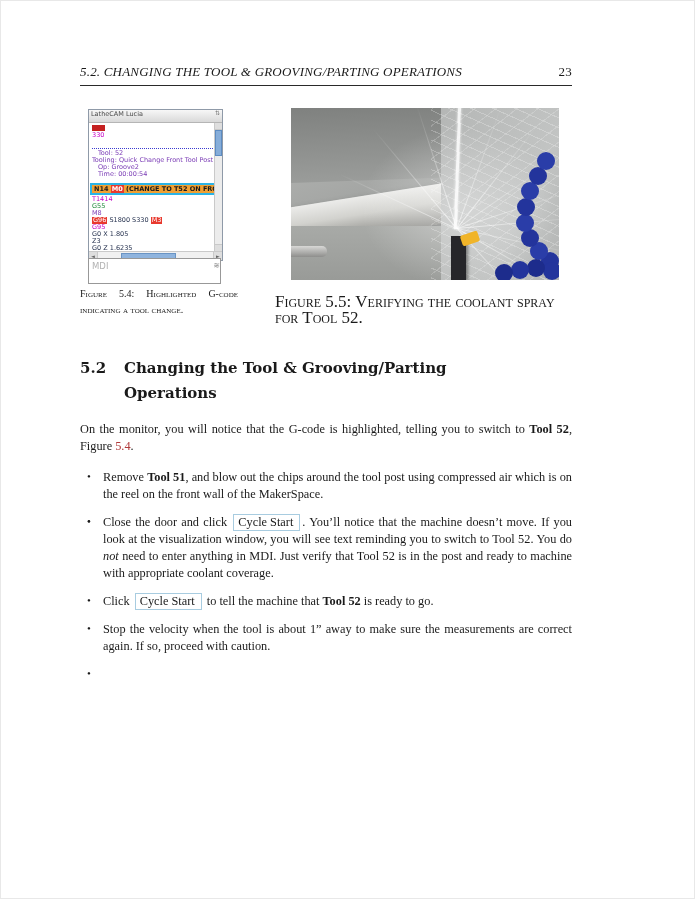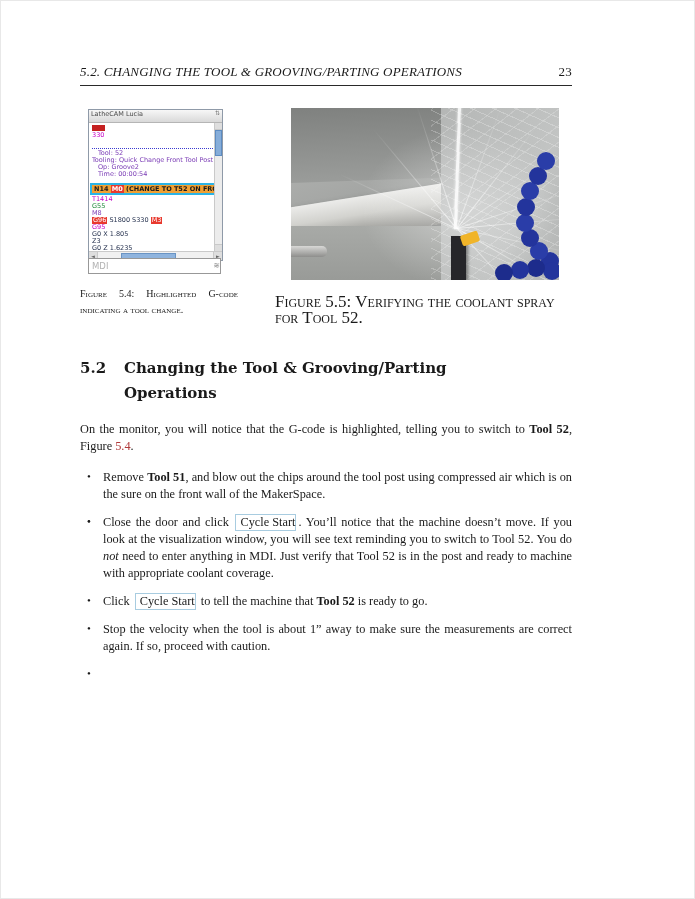--- a/index.html
+++ b/index.html
@@ -42,21 +42,21 @@
   .vsb{position:absolute;right:0;top:0;bottom:0;width:7px;background:#ececec;border-left:1px solid #c9c9c9;}
   .vsb .arr{height:6px;background:#dedede;border-bottom:1px solid #c9c9c9;}
   .vsb .arr.b{position:absolute;bottom:0;left:0;right:0;border-top:1px solid #c9c9c9;border-bottom:none;}
   .vsb .thumb{position:absolute;top:7px;left:0;right:0;height:24px;background:#86add9;border:1px solid #5d8cc2;}
   .hsb{position:relative;height:8px;background:#f0f0f0;border-top:1px solid #c9c9c9;}
   .hsb .arrL,.hsb .arrR{position:absolute;top:0;bottom:0;width:8px;background:#dedede;
         font-size:5px;line-height:8px;color:#666;text-align:center;}
   .hsb .arrL{left:0;border-right:1px solid #c9c9c9;}
   .hsb .arrR{right:0;border-left:1px solid #c9c9c9;}
   .hsb .thumb{position:absolute;left:24%;width:40%;top:1px;bottom:1px;background:#8fb4de;border:1px solid #6a94c4;}
-  .mdi{position:absolute;left:8px;top:150px;width:133px;height:16px;border:1px solid #989898;
+  .mdi{position:absolute;left:8px;top:150px;width:133px;height:26px;border:1px solid #989898;
        background:#fff;box-sizing:border-box;}
   .mdi .ph{font-family:"DejaVu Sans", sans-serif;font-size:8.5px;color:#b2b2b2;
            line-height:14px;padding-left:3px;}
   .mdi .micon{position:absolute;right:0px;top:0px;font-size:8px;color:#8a8a8a;line-height:14px;}
 
   
   .photo{position:absolute;left:211px;top:0;width:268px;height:172px;overflow:hidden;
          background:linear-gradient(160deg,#b9bab8 0%,#a2a4a2 45%,#8f9190 100%);}
   .ph-top{position:absolute;left:-10px;top:-8px;width:300px;height:78px;
           background:linear-gradient(#7e807e,#9a9c9a);transform:rotate(-2deg);}
@@ -105,21 +105,21 @@
 
   .para{margin-top:15px;font-size:12.3px;line-height:17px;text-align:justify;}
 
   ul.bullets{margin:14px 0 0 0;padding:0;list-style:none;}
   ul.bullets li{position:relative;padding-left:23px;margin-bottom:11px;
             font-size:12.3px;line-height:17px;text-align:justify;}
   ul.bullets li .marker{position:absolute;left:7px;top:-1px;font-size:11px;}
   .seg-b{font-weight:bold;}
   .seg-i{font-style:italic;}
   .seg-link{color:#b03a3a;}
-  .seg-key{border:1px solid #a8cce0;padding:0 0 1px 4px;margin:0 2px;display:inline-block;line-height:14px;}
+  .seg-key{border:1px solid #a8cce0;padding:0 6px 1px 4px;margin:0 2px;display:inline-block;line-height:14px;}
 </style>
 </head>
 <body>
 
 <div class="page">
   <div class="content">
 
     <div class="runhead">
       <span>5.2.  CHANGING THE TOOL &amp; GROOVING/PARTING OPERATIONS</span>
       <span class="pagenum">23</span>
@@ -207,21 +207,21 @@
       <div class="row">
         <span class="num">5.2</span>
         <span>Changing the Tool &amp; Grooving/Parting</span>
       </div>
       <div class="l2">Operations</div>
     </div>
 
     <div class="para"><span>On the monitor, you will notice that the G-code is highlighted, telling you to switch to </span><span class="seg-b">Tool 52</span><span>, Figure </span><span class="seg-link">5.4</span><span>.</span></div>
 
     <ul class="bullets" id="bullets-list">
-        <li><span class="marker">•</span><span><span>Remove </span><span class="seg-b">Tool 51</span><span>, and blow out the chips around the tool post using compressed air which is on the sure on the front wall of the MakerSpace.</span></span></li>
+        <li><span class="marker">•</span><span><span>Remove </span><span class="seg-b">Tool 51</span><span>, and blow out the chips around the tool post using compressed air which is on the reel on the front wall of the MakerSpace.</span></span></li>
         <li><span class="marker">•</span></li>
         <li><span class="marker">•</span><span><span>Close the door and click </span><span class="seg-key">Cycle Start</span><span>. You’ll notice that the machine doesn’t move. If you look at the visualization window, you will see text reminding you to switch to Tool 52. You do </span><span class="seg-i">not</span><span> need to enter anything in MDI. Just verify that Tool 52 is in the post and ready to machine with appropriate coolant coverage.</span></span></li>
         <li><span class="marker">•</span><span><span>Click </span><span class="seg-key">Cycle Start</span><span> to tell the machine that </span><span class="seg-b">Tool 52</span><span> is ready to go.</span></span></li>
         <li><span class="marker">•</span><span><span>Stop the velocity when the tool is about 1” away to make sure the measurements are correct again. If so, proceed with caution.</span></span></li>
         <li><span class="marker">•</span></li>
       </ul>
 
   </div>
 </div>
 

